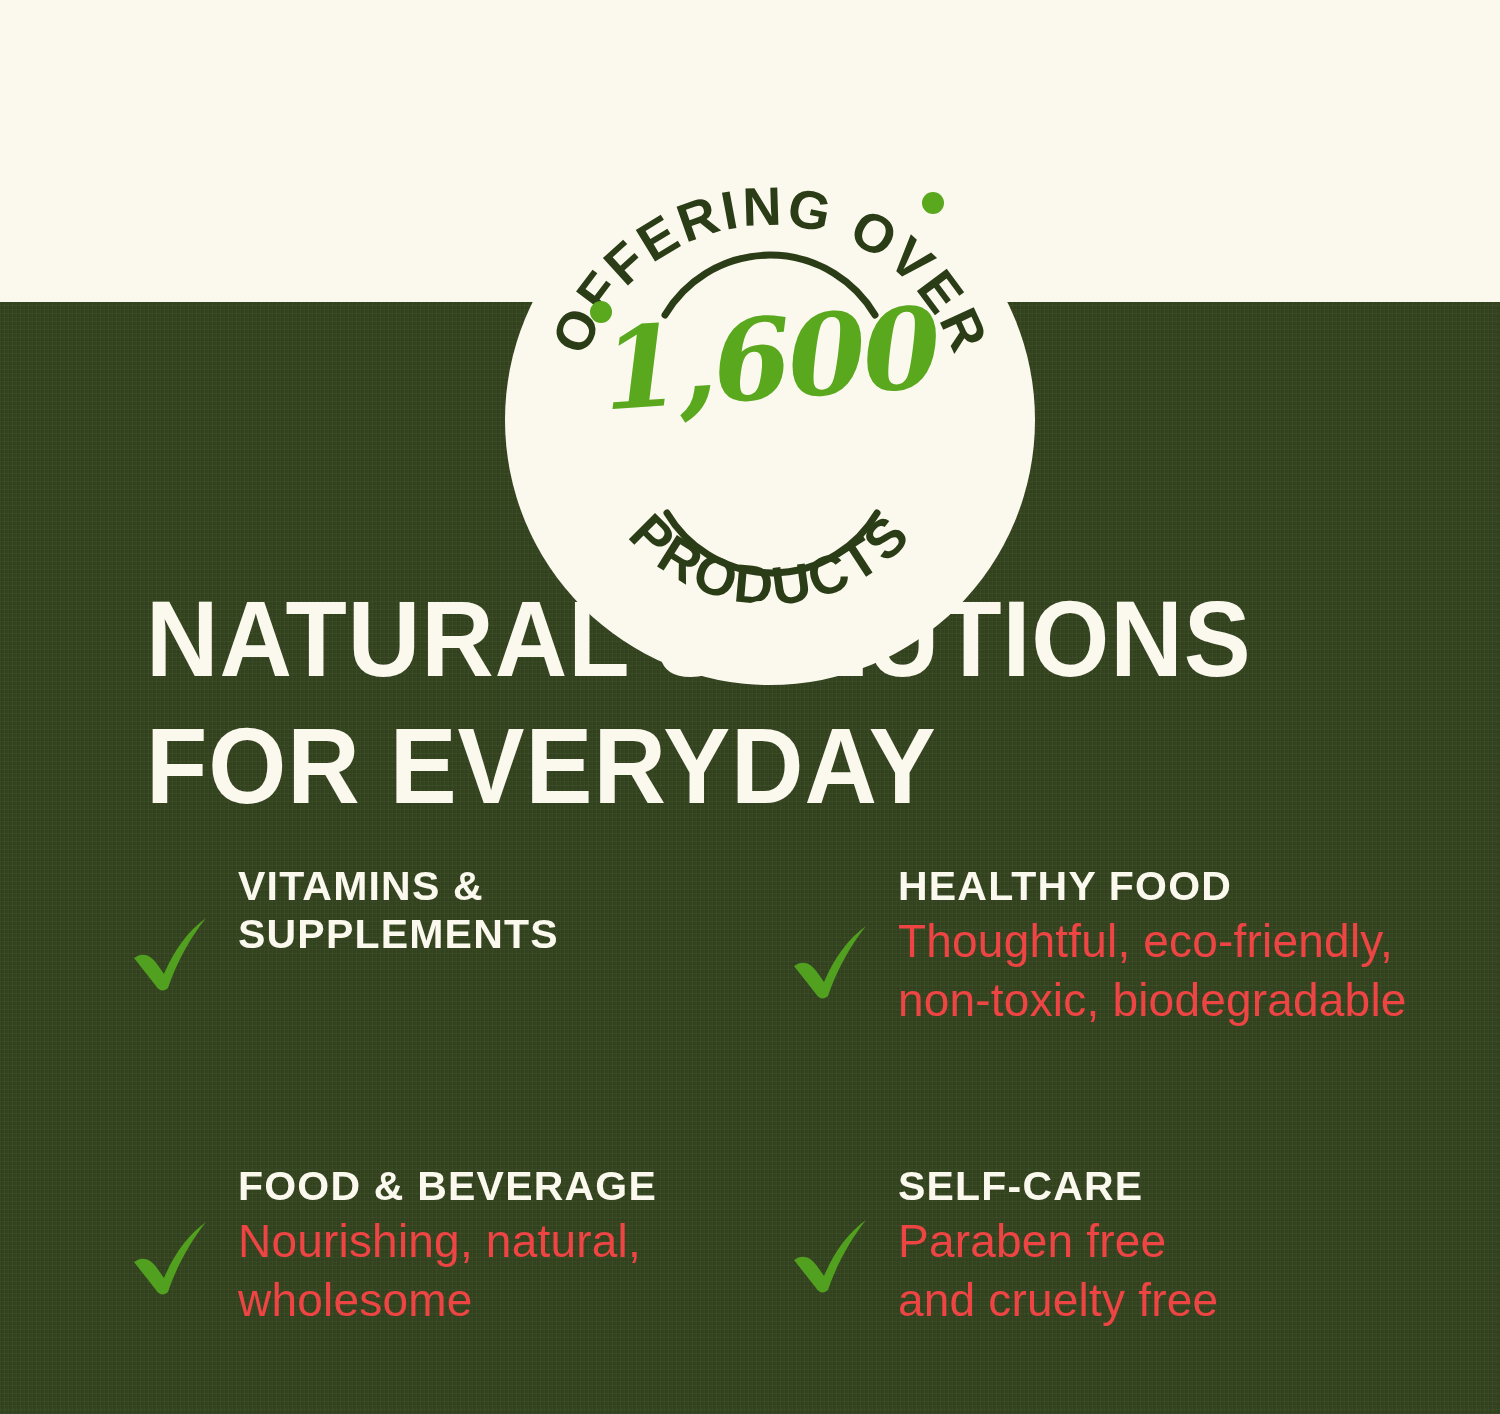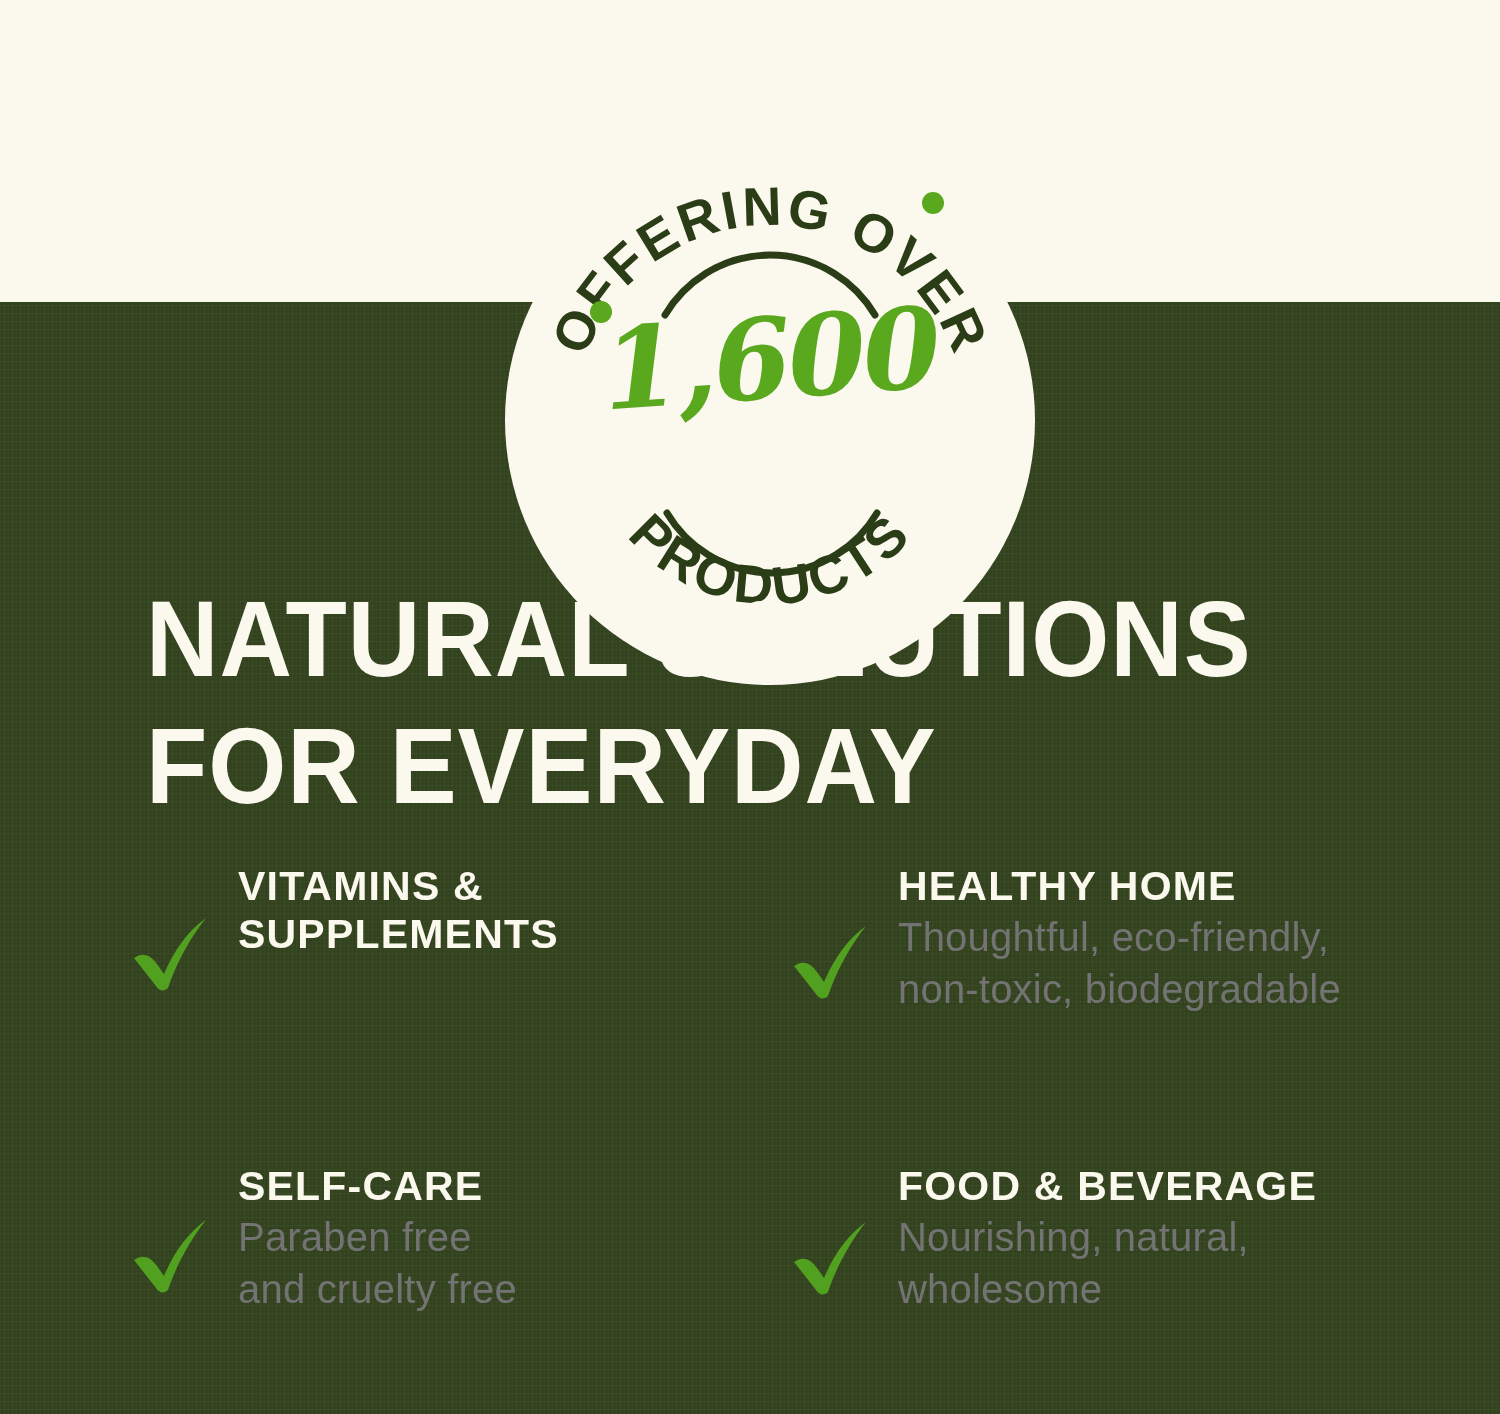--- a/index.html
+++ b/index.html
@@ -90,24 +90,24 @@
     color:#fbf8ee;
     font-family:"Liberation Sans", sans-serif;
     font-weight:700;
     font-size:41px;
     line-height:1.18;
     letter-spacing:1.2px;
     margin:0 0 2px 0;
     white-space:pre-line;
   }
   .feature .fdesc{
-    color:#737373;
+    color:#ef4444;
     font-family:"Liberation Sans", sans-serif;
     font-weight:400;
-    font-size:40px;
+    font-size:46px;
     line-height:1.28;
     letter-spacing:.2px;
     margin:0;
     white-space:pre-line;
   }
 </style>
 </head>
 <body>
 
 <div class="poster">
@@ -153,42 +153,42 @@
         <p class="ftitle">VITAMINS &amp;
 SUPPLEMENTS</p>
       </div>
     </div>
 
     <div class="feature f-hh">
       <svg class="tick" viewBox="0 0 92 78">
         <path d="M4 44 C12 38 20 40 27 50 L34 60 C44 36 58 17 76 4 C60 24 46 50 38 74 C34 78 29 77 26 72 Z" fill="#52a020"></path>
       </svg>
       <div class="txt">
-        <p class="ftitle">HEALTHY HOME</p>
+        <p class="ftitle">HEALTHY FOOD</p>
         <p class="fdesc">Thoughtful, eco-friendly,
 non-toxic, biodegradable</p>
+      </div>
+    </div>
+
+    <div class="feature f-fb">
+      <svg class="tick" viewBox="0 0 92 78">
+        <path d="M4 44 C12 38 20 40 27 50 L34 60 C44 36 58 17 76 4 C60 24 46 50 38 74 C34 78 29 77 26 72 Z" fill="#52a020"></path>
+      </svg>
+      <div class="txt">
+        <p class="ftitle">FOOD &amp; BEVERAGE</p>
+        <p class="fdesc">Nourishing, natural,
+wholesome</p>
       </div>
     </div>
 
     <div class="feature f-sc">
       <svg class="tick" viewBox="0 0 92 78">
         <path d="M4 44 C12 38 20 40 27 50 L34 60 C44 36 58 17 76 4 C60 24 46 50 38 74 C34 78 29 77 26 72 Z" fill="#52a020"></path>
       </svg>
       <div class="txt">
         <p class="ftitle">SELF-CARE</p>
         <p class="fdesc">Paraben free
 and cruelty free</p>
       </div>
     </div>
 
-    <div class="feature f-fb">
-      <svg class="tick" viewBox="0 0 92 78">
-        <path d="M4 44 C12 38 20 40 27 50 L34 60 C44 36 58 17 76 4 C60 24 46 50 38 74 C34 78 29 77 26 72 Z" fill="#52a020"></path>
-      </svg>
-      <div class="txt">
-        <p class="ftitle">FOOD &amp; BEVERAGE</p>
-        <p class="fdesc">Nourishing, natural,
-wholesome</p>
-      </div>
-    </div>
-
   </div>
 </div>
 
 </body></html>

